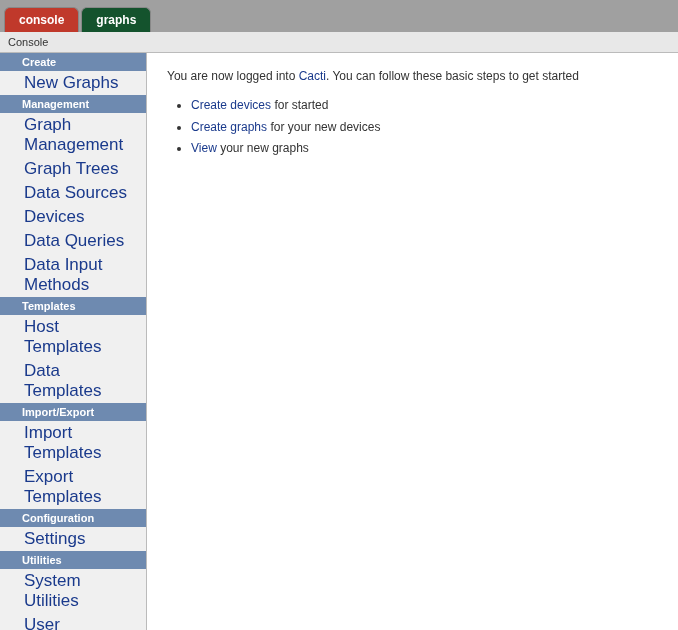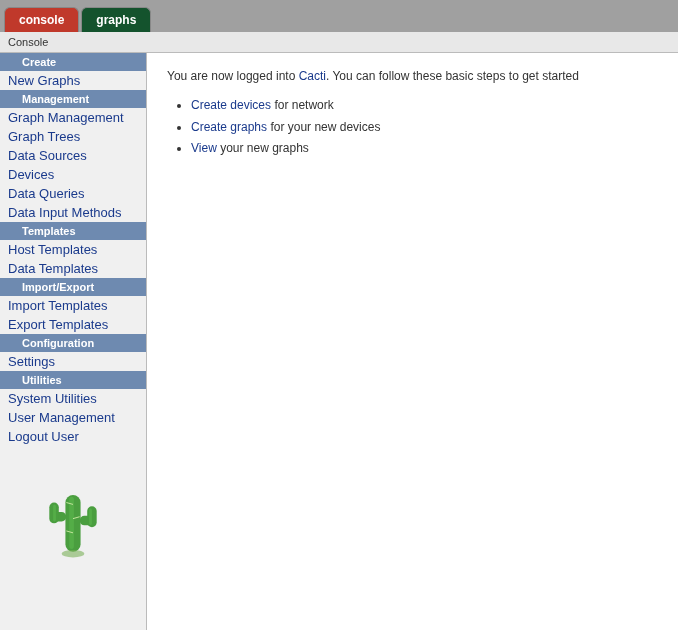--- a/index.html
+++ b/index.html
@@ -64,22 +64,23 @@
       padding: 3px 22px;
       font-size: 11px;
       margin-top: 0;
     }
 
     .sidebar-link {
       display: block;
       padding: 2px 8px;
       color: #1a3a8c;
       text-decoration: none;
-      font-size: 13px;
+      font-size: 17px;
       cursor: pointer;
+      margin-left: 16px;
     }
 
     
     .cactus-area {
       margin-top: 20px;
       display: flex;
       justify-content: center;
       align-items: center;
       padding: 10px;
     }
@@ -183,18 +184,18 @@
       <ellipse cx="35" cy="82" rx="12" ry="4" fill="#7bb05a" opacity="0.6"></ellipse>
     </svg>
   </div>
     </div>
 
   <div class="content-area">
     <p class="content-intro">
       <span>You are now logged into </span><span class="brand">Cacti</span><span>. You can follow these basic steps to get started</span>
     </p>
     <ul id="steps-list">
-    <li><a class="content-link">Create devices</a><span> for network</span></li>
+    <li><a class="content-link">Create devices</a><span> for started</span></li>
         <li><a class="content-link">Create graphs</a><span> for your new devices</span></li>
         <li><a class="content-link">View</a><span> your new graphs</span></li>
       </ul>
   </div>
 </div>
 
 </body></html>

